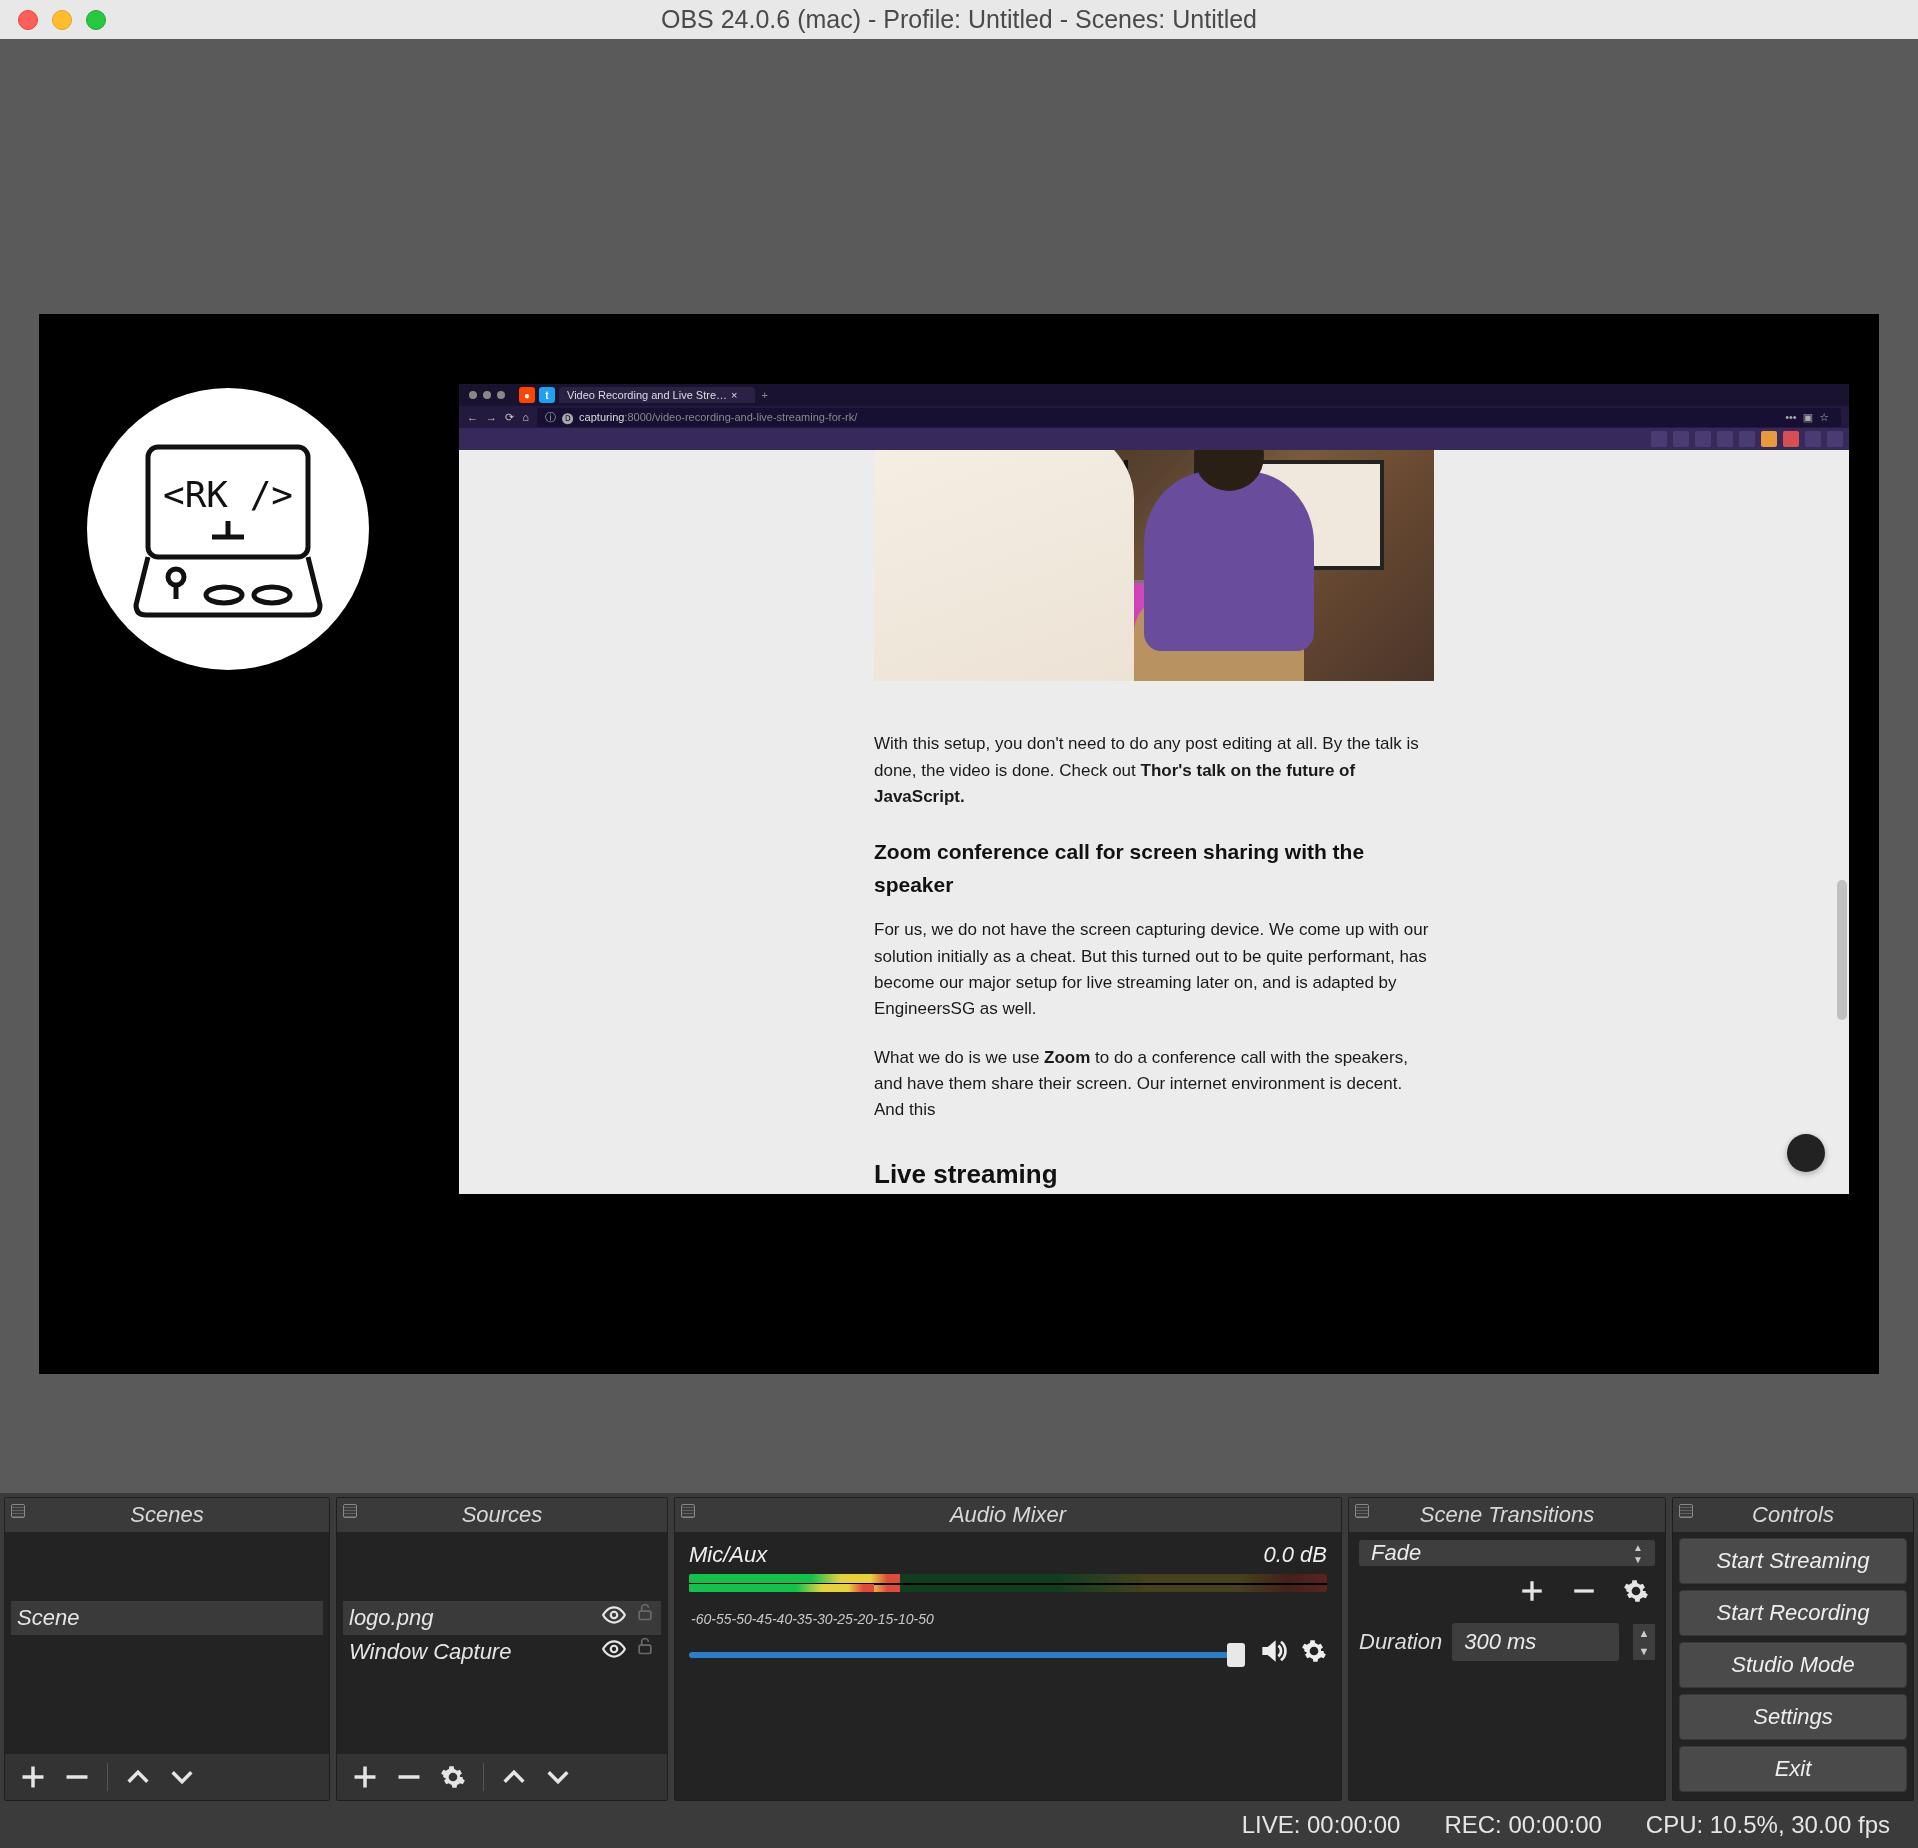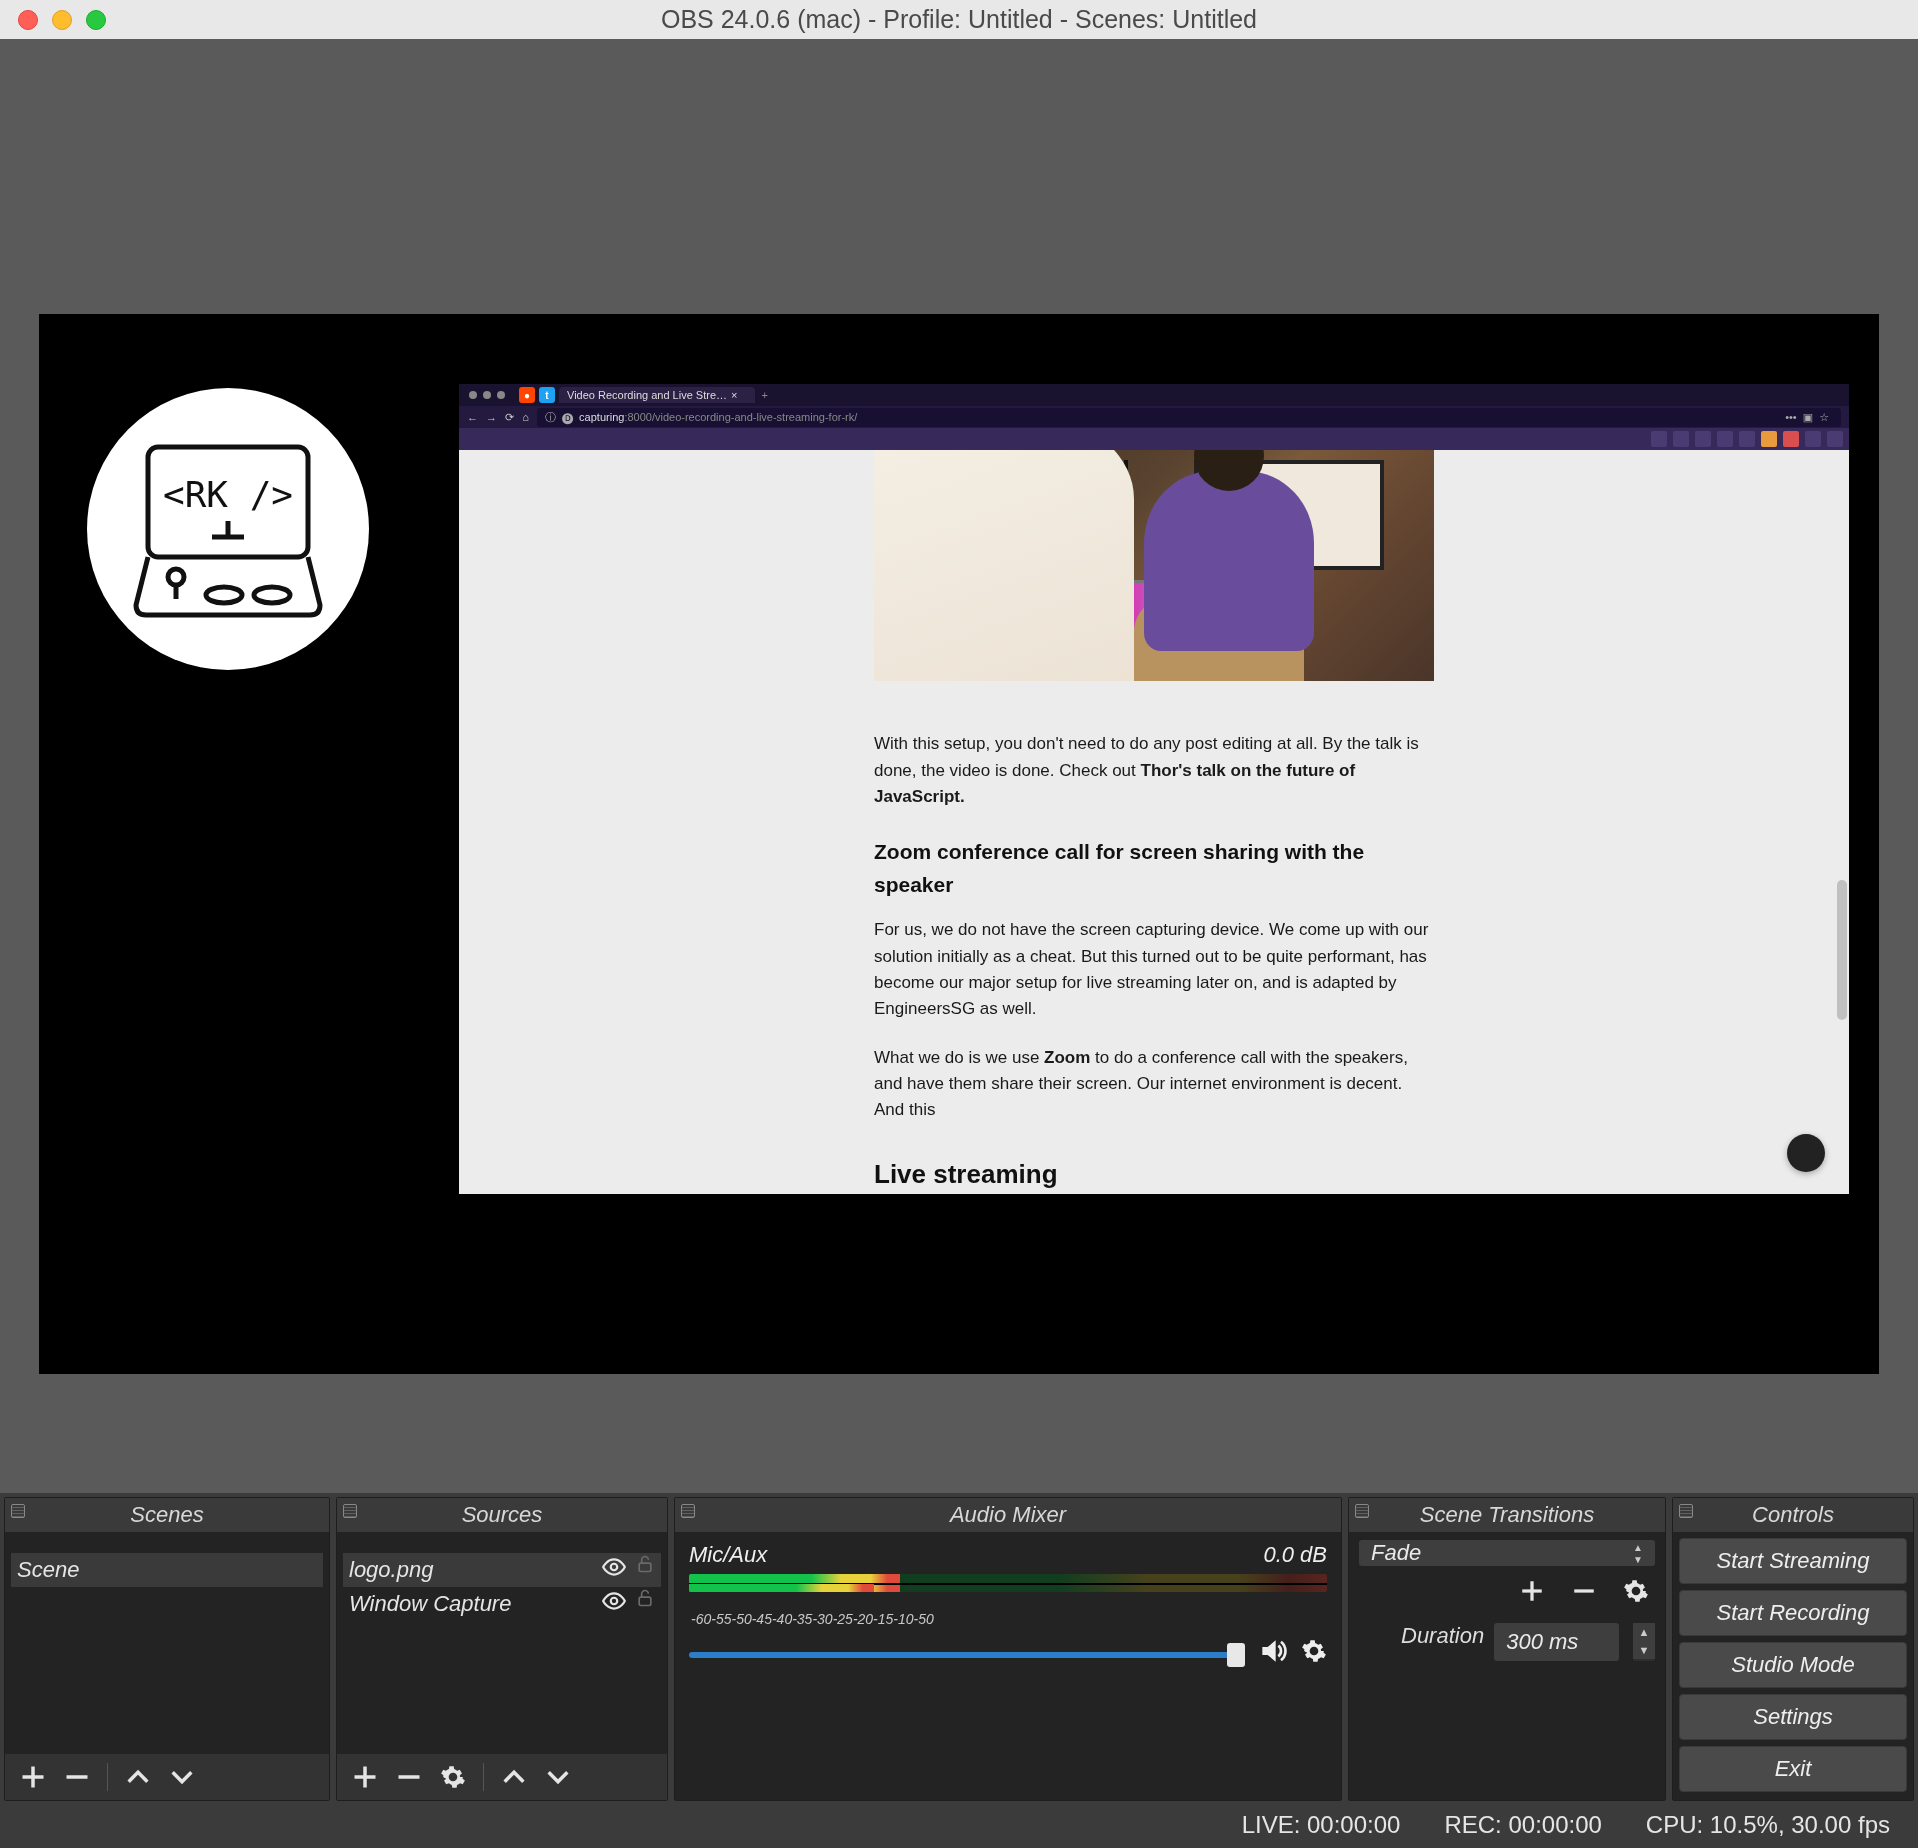--- a/index.html
+++ b/index.html
@@ -54,21 +54,21 @@
   .fab { position:absolute; right:24px; bottom:22px; width:38px; height:38px; border-radius:50%; background:#222; box-shadow:0 2px 6px rgba(0,0,0,.3); }
   .page-scrollbar { position:absolute; right:2px; top:430px; width:10px; height:140px; background:#c0c0c0; border-radius:5px; }
 
   
   .docks { display:flex; gap:6px; padding:4px 4px 0 4px; height:316px; }
   .dock { background:#2c2c2c; border:1px solid #1e1e1e; display:flex; flex-direction:column; border-radius:2px;font-style:italic; }
   .dock-header { height:34px; background:#3a3a3a; color:#d8d8d8; display:flex; align-items:center; justify-content:center; font-size:22px; position:relative; }
   .dock-grip { position:absolute; left:6px; top:6px; width:14px; height:14px; border:1px solid #888; border-radius:2px; }
   .dock-grip::before { content:""; position:absolute; inset:0; background:repeating-linear-gradient(0deg,#888 0 1px,transparent 1px 3px); opacity:.5; }
   .dock-body { flex:1; background:#232323; display:flex; flex-direction:column; overflow:hidden; position:relative; }
-  .dock-list { flex:1; padding:21px 6px; overflow:auto; }
+  .dock-list { flex:1; padding:21px 6px; overflow:auto;margin-top:48px; }
   .list-row { display:flex; align-items:center; height:34px; font-size:22px; color:#e5e5e5; padding:0 6px; gap:10px; }
   .list-row.sel { background:#3a3a3a; }
   .row-icons { margin-left:auto; display:flex; gap:8px; color:#ccc; }
   .lock { color:#6a6a6a; }
   .dock-footer { height:46px; background:#333; display:flex; align-items:center; gap:4px; padding:0 8px; }
   .fbtn { width:40px; height:36px; display:flex; align-items:center; justify-content:center; border-radius:3px; }
   .fbtn svg, .fbtn span { color:#e5e5e5; font-size:26px; }
   .fsep { width:1px; height:28px; background:#555; margin:0 6px; }
 
   .scenes { width:326px; }
@@ -87,21 +87,21 @@
   .meter-split { position:absolute; top:50%; left:0; right:0; height:2px; background:#000; }
   .meter-full { position:absolute; inset:0; background:linear-gradient(90deg, rgba(19,194,74,.25) 0%, rgba(19,194,74,.25) 58%, rgba(232,210,59,.25) 72%, rgba(232,210,59,.25) 86%, rgba(224,74,58,.25) 94%, rgba(224,74,58,.35) 100%); }
   .ticks { display:flex; font-size:14px; color:#c8c8c8; margin-top:19px; padding:0 2px; }
   .mix-slider { display:flex; align-items:center; gap:12px; margin-top:8px; }
   .slider-track { flex:1; height:6px; background:#2b7ec9; border-radius:3px; position:relative; }
   .slider-thumb { position:absolute; right:0; top:-9px; width:18px; height:24px; background:#e8e8e8; border-radius:3px; }
   .mix-icon { color:#eee; font-size:26px; }
 
   
   .trans-body { padding:8px 10px; display:flex; flex-direction:column; gap:12px; font-size:22px; }
-  .trans-row { display:flex; gap:10px;margin-left:42px; }
+  .trans-row { display:flex; align-items:center; gap:10px; }
   .select-box { flex:1; height:38px; background:#3e3e3e; border-radius:3px; display:flex; align-items:center; padding:0 12px; color:#eaeaea; position:relative; }
   .select-caret { position:absolute; right:6px; top:4px; bottom:4px; width:22px; display:flex; flex-direction:column; justify-content:center; align-items:center; gap:1px; color:#ccc; font-size:10px; }
   .trans-icons { display:flex; justify-content:flex-end; gap:26px; padding-right:6px; color:#e5e5e5; font-size:28px; }
   .spin { display:flex; flex-direction:column; background:#2f2f2f; border-radius:3px; margin-left:4px; }
   .spin-btn { width:22px; height:18px; display:flex; align-items:center; justify-content:center; font-size:11px; color:#ccc; background:#3e3e3e; }
 
   
   .controls-body { padding:6px; display:flex; flex-direction:column; gap:6px; }
   .ctrl-btn { height:46px; background:#4a4a4a; border:1px solid #3a3a3a; border-radius:4px; color:#eee; font-size:22px; display:flex; align-items:center; justify-content:center; }
 

